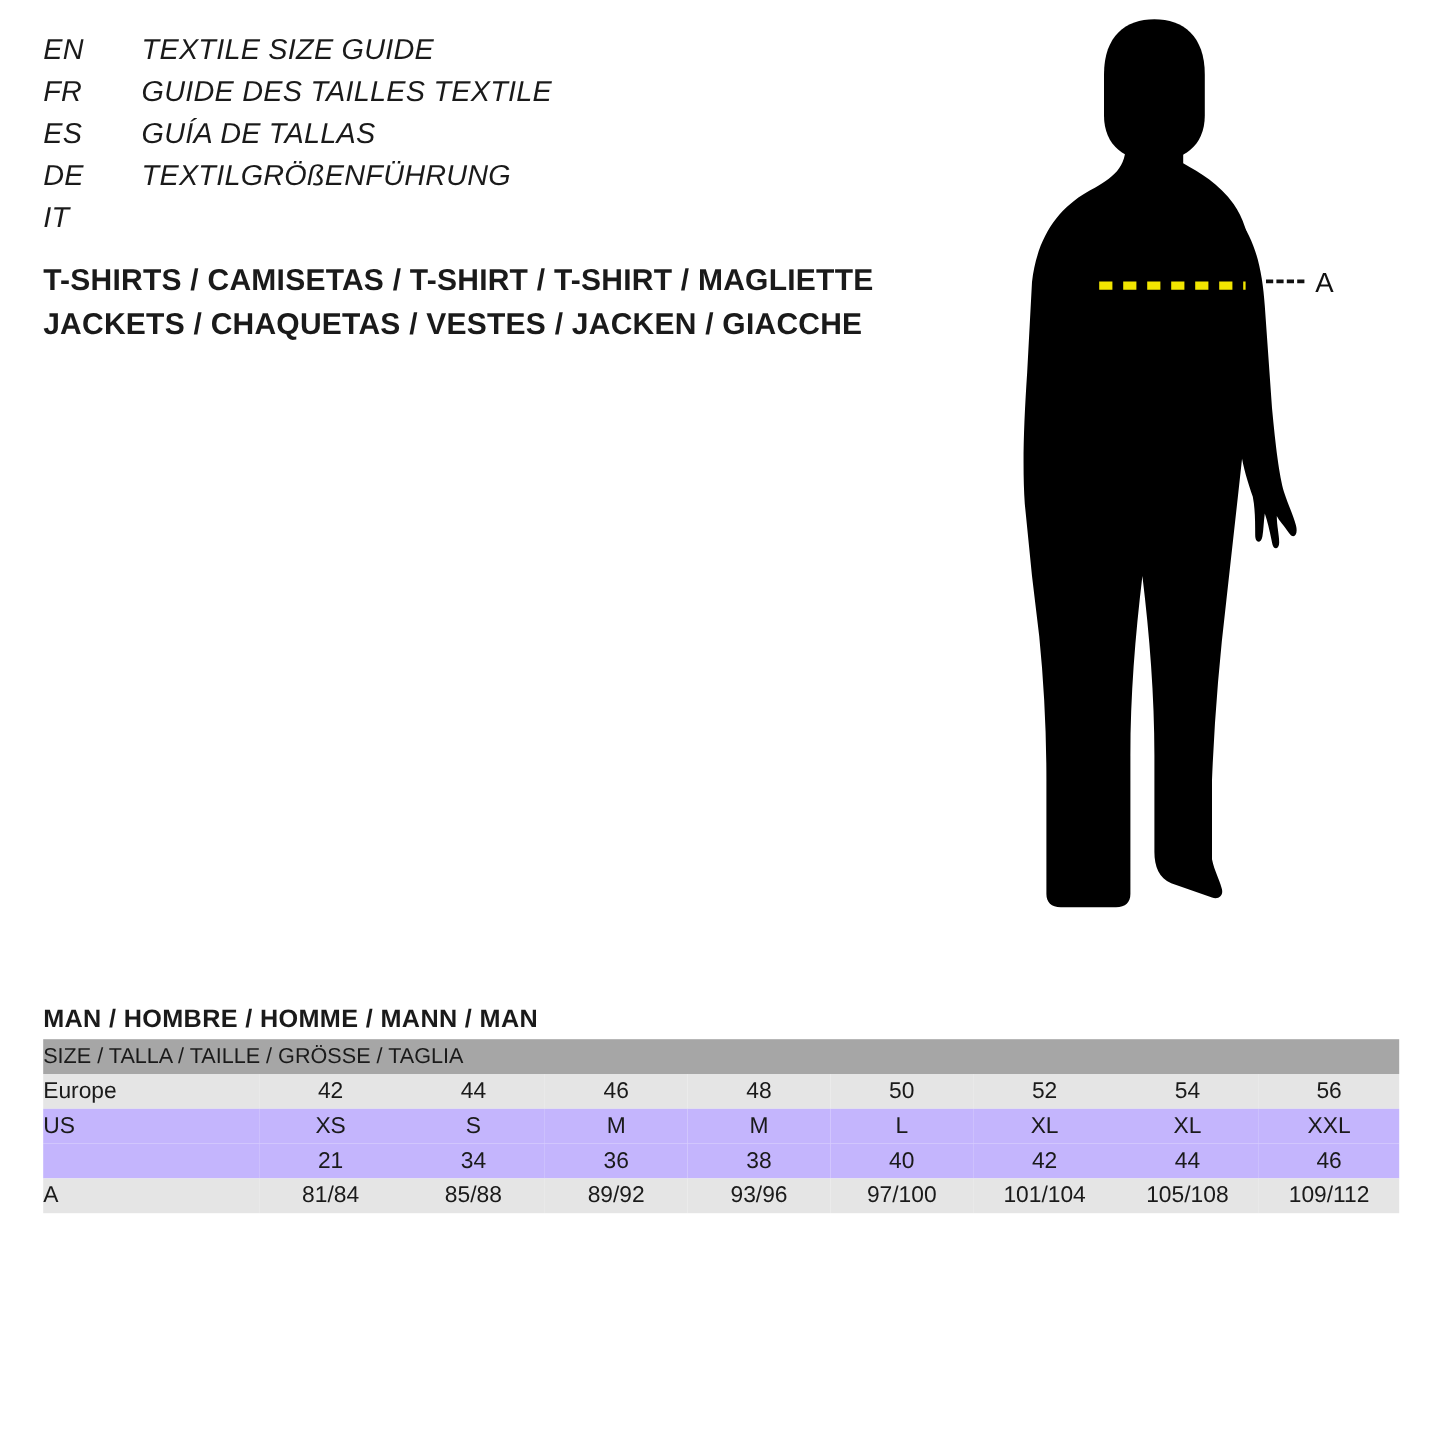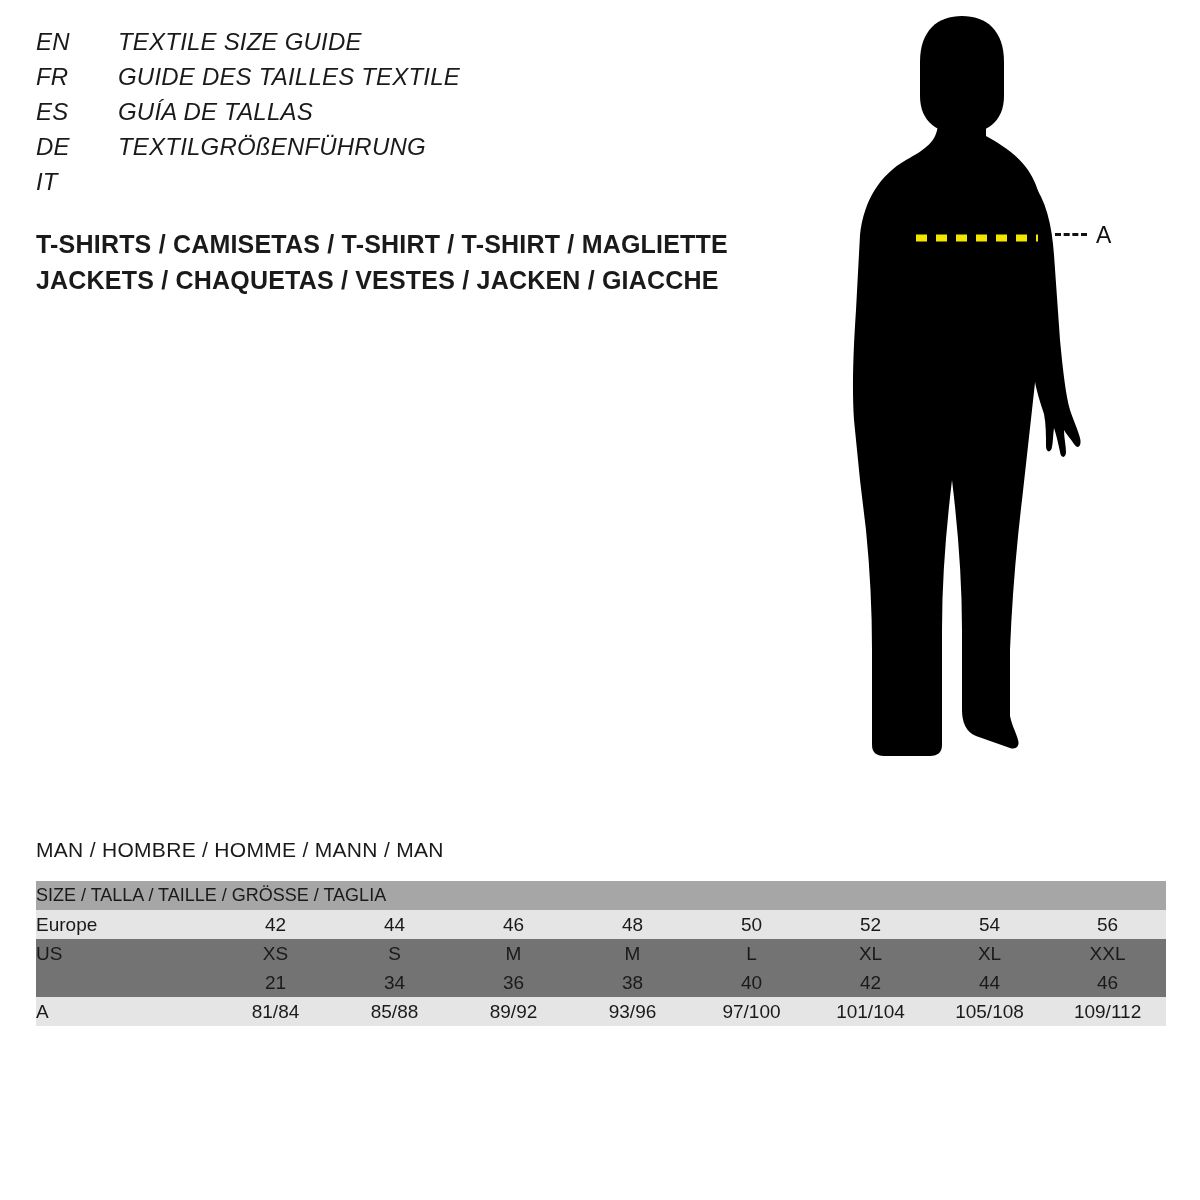--- a/index.html
+++ b/index.html
@@ -41,21 +41,21 @@
     flex: 0 0 82px;
   }
   .lang-title {
     flex: 1 1 auto;
   }
 
   
   .cat-block {
     position: absolute;
     left: 36px;
-    top: 230px;
+    top: 220px;
     width: 780px;
   }
   .cat-line {
     font-size: 25px;
     font-weight: bold;
     height: 36px;
     letter-spacing: 0.2px;
   }
 
   
@@ -87,23 +87,23 @@
 
   
   .table-section {
     position: absolute;
     left: 36px;
     top: 838px;
     width: 1130px;
   }
   .section-title {
     font-size: 21px;
-    font-weight: normal;
+    font-weight: bold;
     letter-spacing: 0.3px;
-    margin-bottom: 19px;
+    margin-bottom: 4px;
   }
   table.size-table {
     border-collapse: collapse;
     width: 1130px;
     table-layout: fixed;
     font-size: 19px;
   }
   table.size-table td {
     padding: 0;
     height: 29px;
@@ -112,21 +112,21 @@
   .band-head td {
     background: #a6a6a6;
     font-size: 18px;
     padding-left: 8px;
     height: 29px;
   }
   .band-light td {
     background: #e5e5e5;
   }
   .band-mid td {
-    background: #737373;
+    background: #c4b5fd;
   }
   .rowlabel {
     padding-left: 8px;
     text-align: left;
   }
   .cellval {
     text-align: center;
   }
   .footnote {
     position: absolute;

